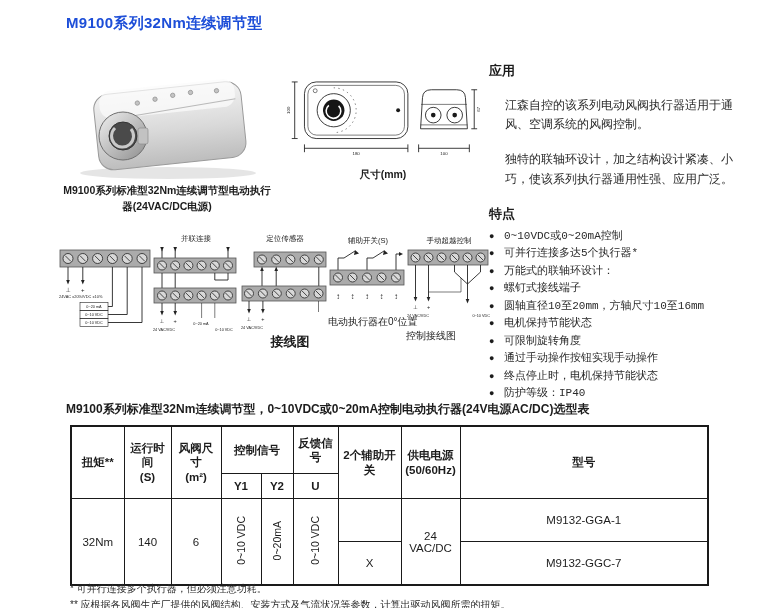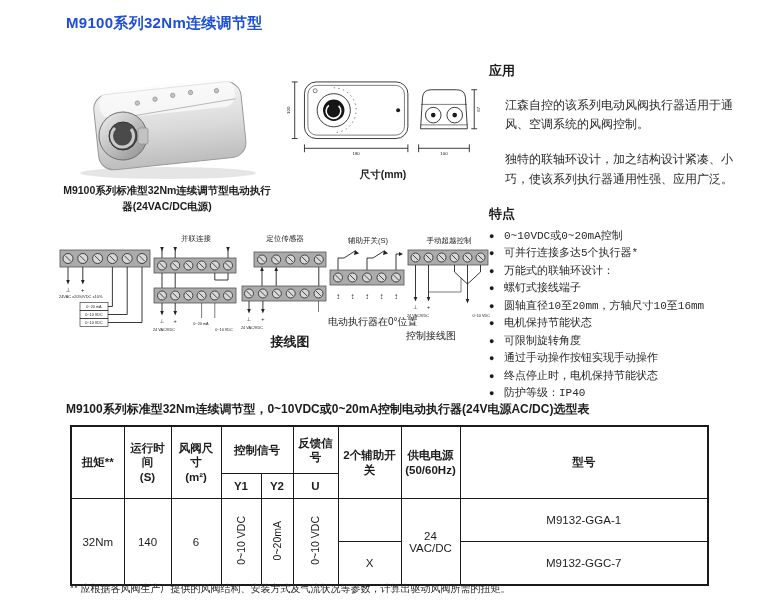--- a/index.html
+++ b/index.html
@@ -421,16 +421,17 @@
       </tr>
       <tr class="brow">
         <td>X</td>
         <td>M9132-GGC-7</td>
       </tr>
     </tbody>
       </table>
   </div>
 
   <div class="abs" id="footnotes">
+    <div>* 可并行连接多个执行器，但必须注意功耗。</div>
     <div>** 应根据各风阀生产厂提供的风阀结构、安装方式及气流状况等参数，计算出驱动风阀所需的扭矩。</div>
   </div>
 
 </div>
 
 </body></html>

